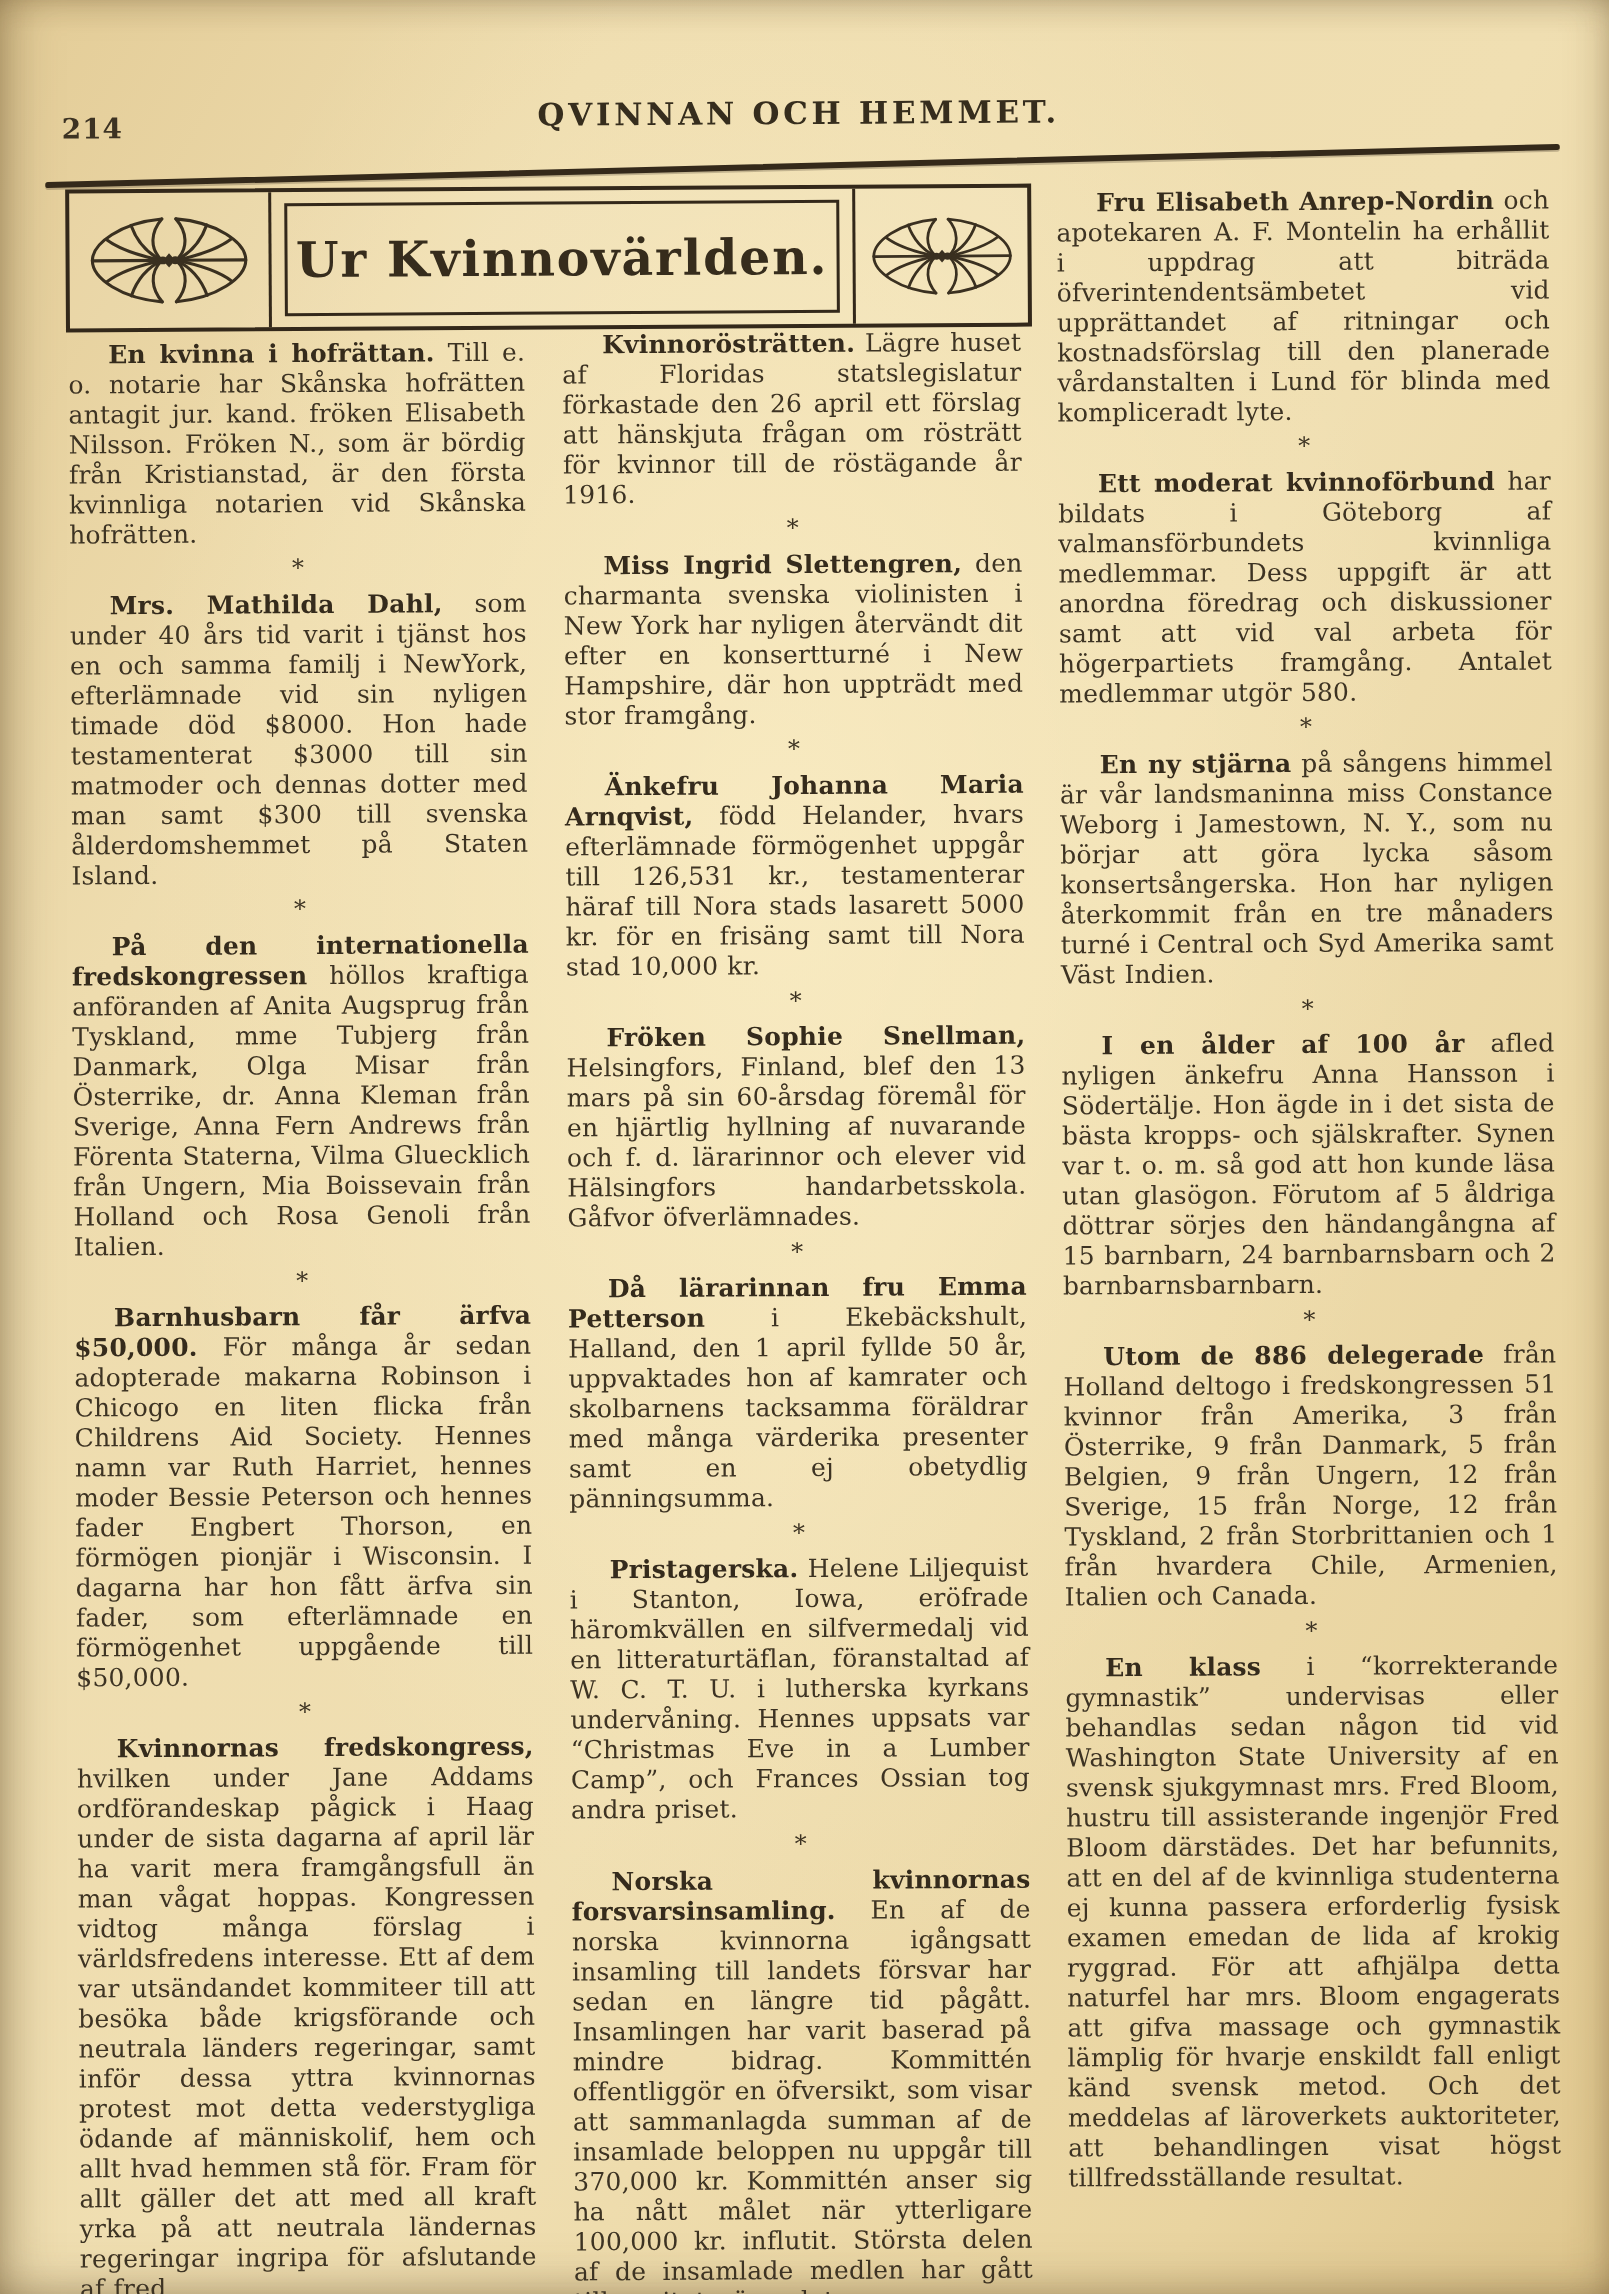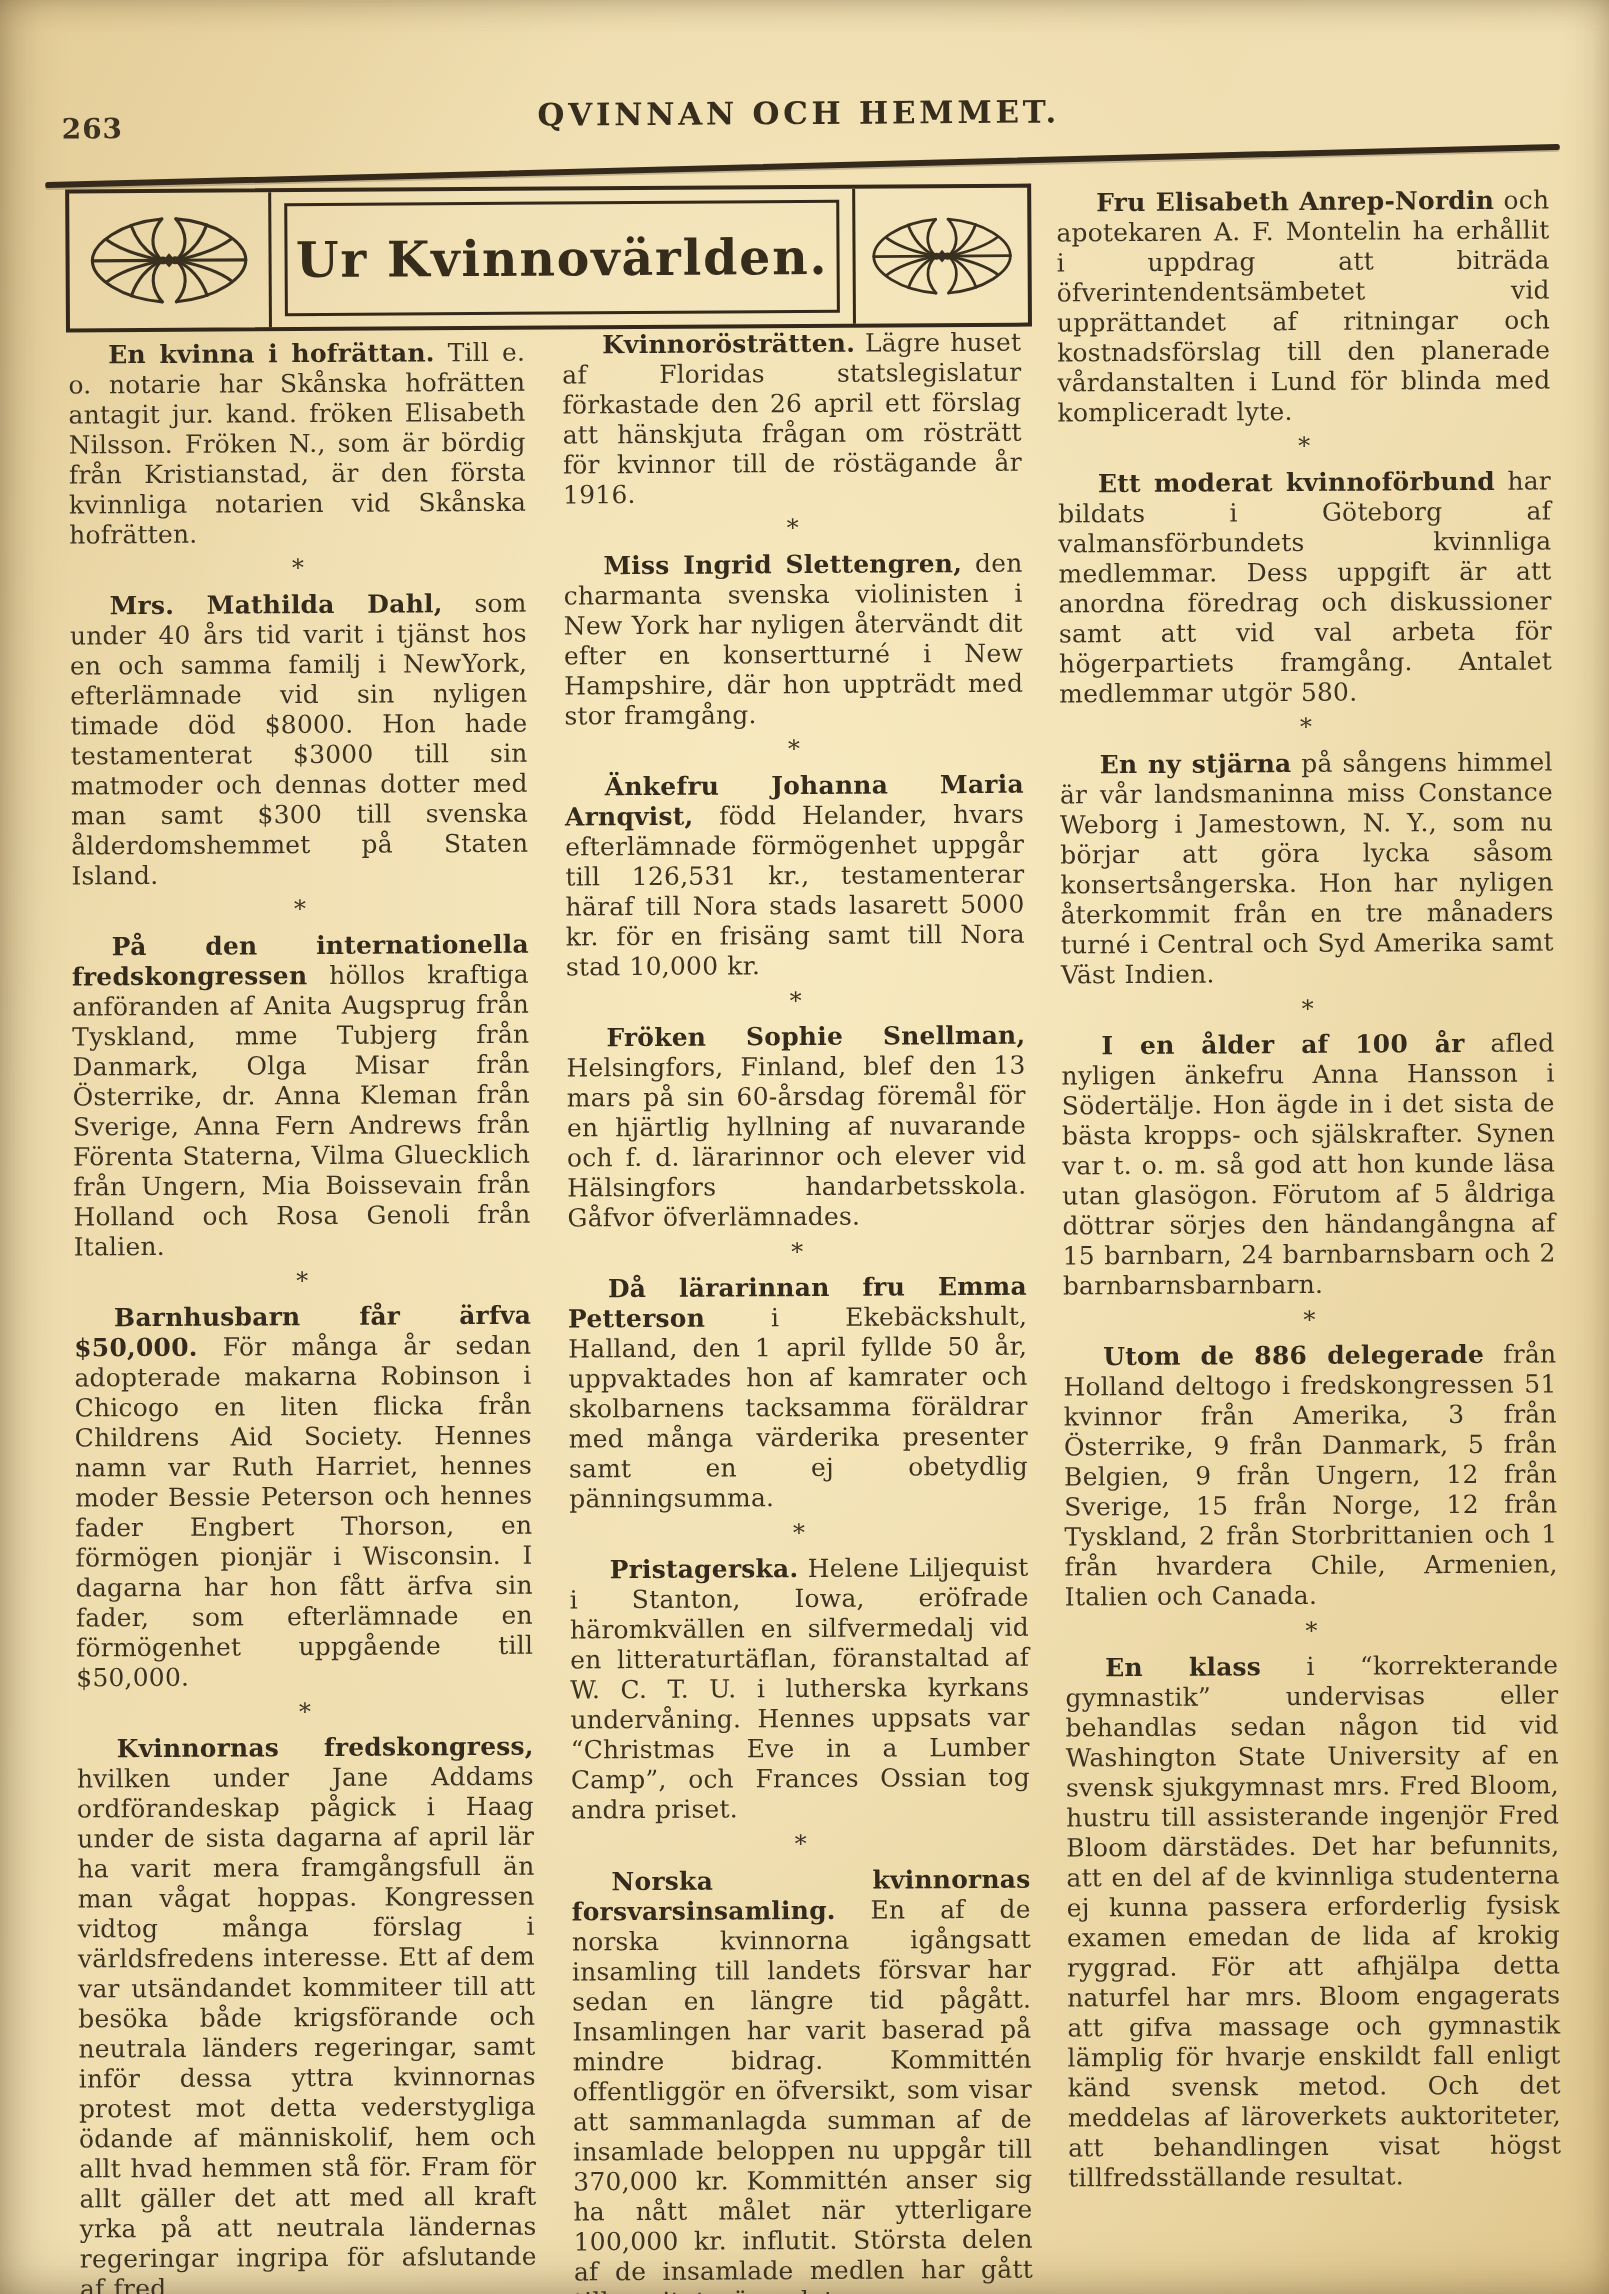--- a/index.html
+++ b/index.html
@@ -82,21 +82,21 @@
   }
 
   .fan-ornament { display: block; }
 </style>
 </head>
 <body>
 
 <div class="page">
   <div class="content">
 
-    <div class="page-number">263</div>
+    <div class="page-number">214</div>
     <div class="journal-title">QVINNAN OCH HEMMET.</div>
     <div class="top-rule"></div>
 
     <div class="masthead">
       <div class="orn-cell left">
         <svg class="fan-ornament" width="179" height="97" viewBox="0 0 200 110" fill="none" stroke="#3a3020" stroke-width="3.5" stroke-linecap="round">
           <g>
             <path d="M92,8 C46,12 13,35 13,55 C13,75 46,98 92,102"></path>
             <path d="M92,55 C77,41 80,22 92,8"></path>
             <path d="M92,55 C71,45 62,29 57,15"></path>

